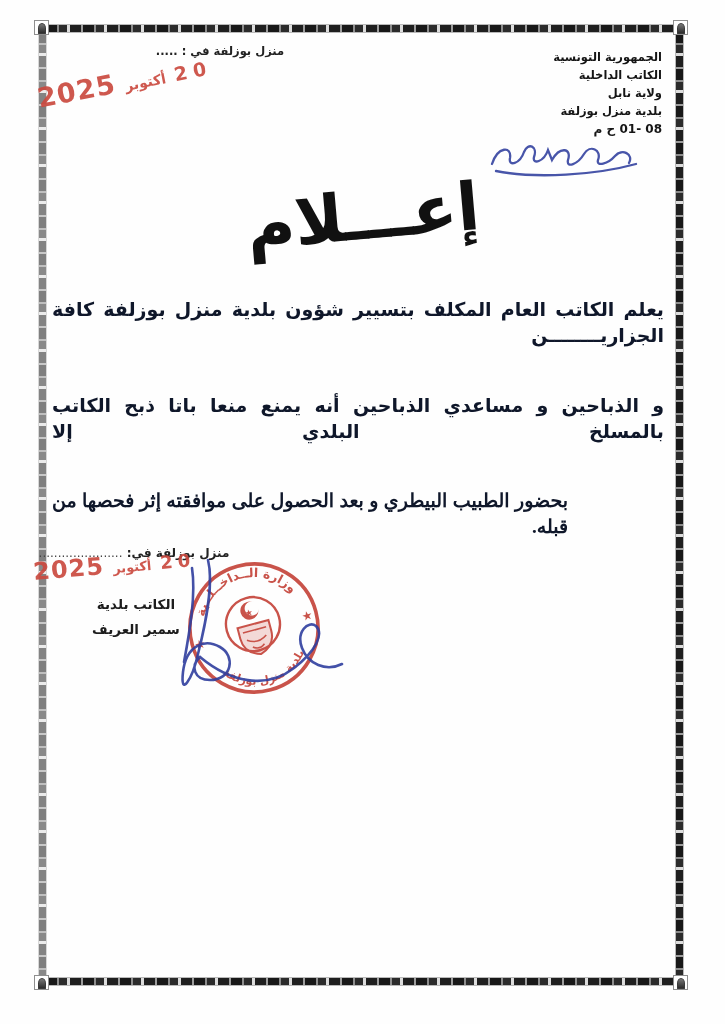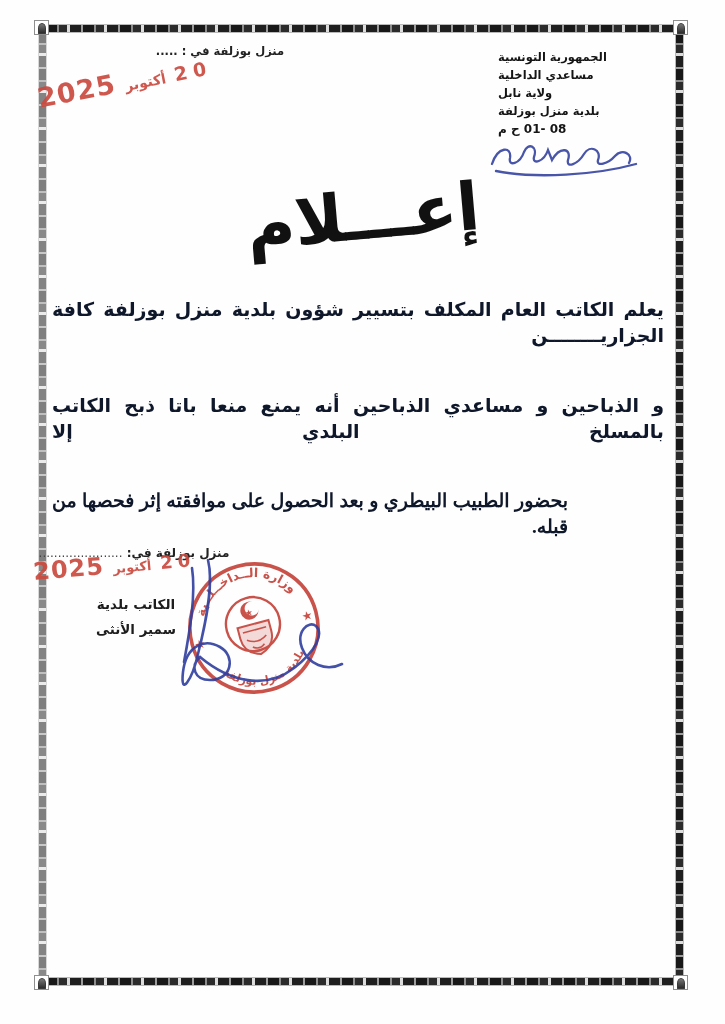--- a/index.html
+++ b/index.html
@@ -40,21 +40,21 @@
     background:linear-gradient(#777, #2c2c2c);
   }
   .corner.tl{left:-4px;top:-4px;}
   .corner.tr{right:-4px;top:-4px;}
   .corner.bl{left:-4px;bottom:-4px;}
   .corner.br{right:-4px;bottom:-4px;}
 
   
   .header-block{
     position:absolute;left:498px;top:48px;width:164px;z-index:3;
-    direction:rtl;text-align:left;
+    direction:rtl;text-align:right;
     font-size:11.5px;font-weight:bold;line-height:18px;color:#151515;
   }
   .header-ref{font-size:12px;letter-spacing:.5px;}
 
   
   .top-date-line{
     position:absolute;left:150px;top:44px;width:140px;z-index:3;
     direction:rtl;text-align:center;
     font-size:11.5px;font-weight:bold;color:#222;
   }
@@ -128,21 +128,21 @@
     <div class="strip v left"></div>
     <div class="strip v right"></div>
     <div class="corner tl"></div>
     <div class="corner tr"></div>
     <div class="corner bl"></div>
     <div class="corner br"></div>
   </div>
 
   <div class="header-block">
     <div>الجمهورية التونسية</div>
-    <div>مساعدي الداخلية</div>
+    <div>الكاتب الداخلية</div>
     <div>ولاية نابل</div>
     <div>بلدية منزل بوزلفة</div>
     <div class="header-ref">08 -01 ح م</div>
   </div>
 
   <svg class="sig-top" width="170" height="48" viewBox="0 0 170 48">
     <g fill="none" stroke="#2f3e9e" stroke-width="2.3" stroke-linecap="round" opacity="0.88">
       <path d="M8,30 C14,12 28,12 26,24 C24,33 36,30 40,18 C44,8 54,12 50,23 C48,31 60,28 64,16 L68,26 C76,12 88,14 84,26 C82,35 94,30 100,20 C106,10 118,16 114,26 C112,33 124,30 131,22 C138,14 150,20 145,29"></path>
       <path d="M12,37 C52,45 112,41 152,30"></path>
     </g>
@@ -172,21 +172,21 @@
   </div>
 
   <div class="stamp-date stamp-bottom">
     <span class="year">2025</span>
     <span class="month">أكتوبر</span>
     <span class="day">20</span>
   </div>
 
   <div class="signer-block">
     <div>الكاتب بلدية</div>
-    <div>سمير الأنثى</div>
+    <div>سمير العريف</div>
   </div>
 
   <svg class="seal" width="136" height="136" viewBox="0 0 136 136">
     <defs>
       <path id="arcTop" d="M 17,68 A 51,51 0 0 1 119,68"></path>
       <path id="arcBot" d="M 15,72 A 53,53 0 0 0 121,72"></path>
     </defs>
     <circle cx="68" cy="68" r="64" fill="none" stroke="#c5453b" stroke-width="3.6"></circle>
     <text font-size="12.5" font-weight="bold" fill="#c5453b">
       <textPath href="#arcTop" startOffset="50%" text-anchor="middle">وزارة الــداخــلــية</textPath>

